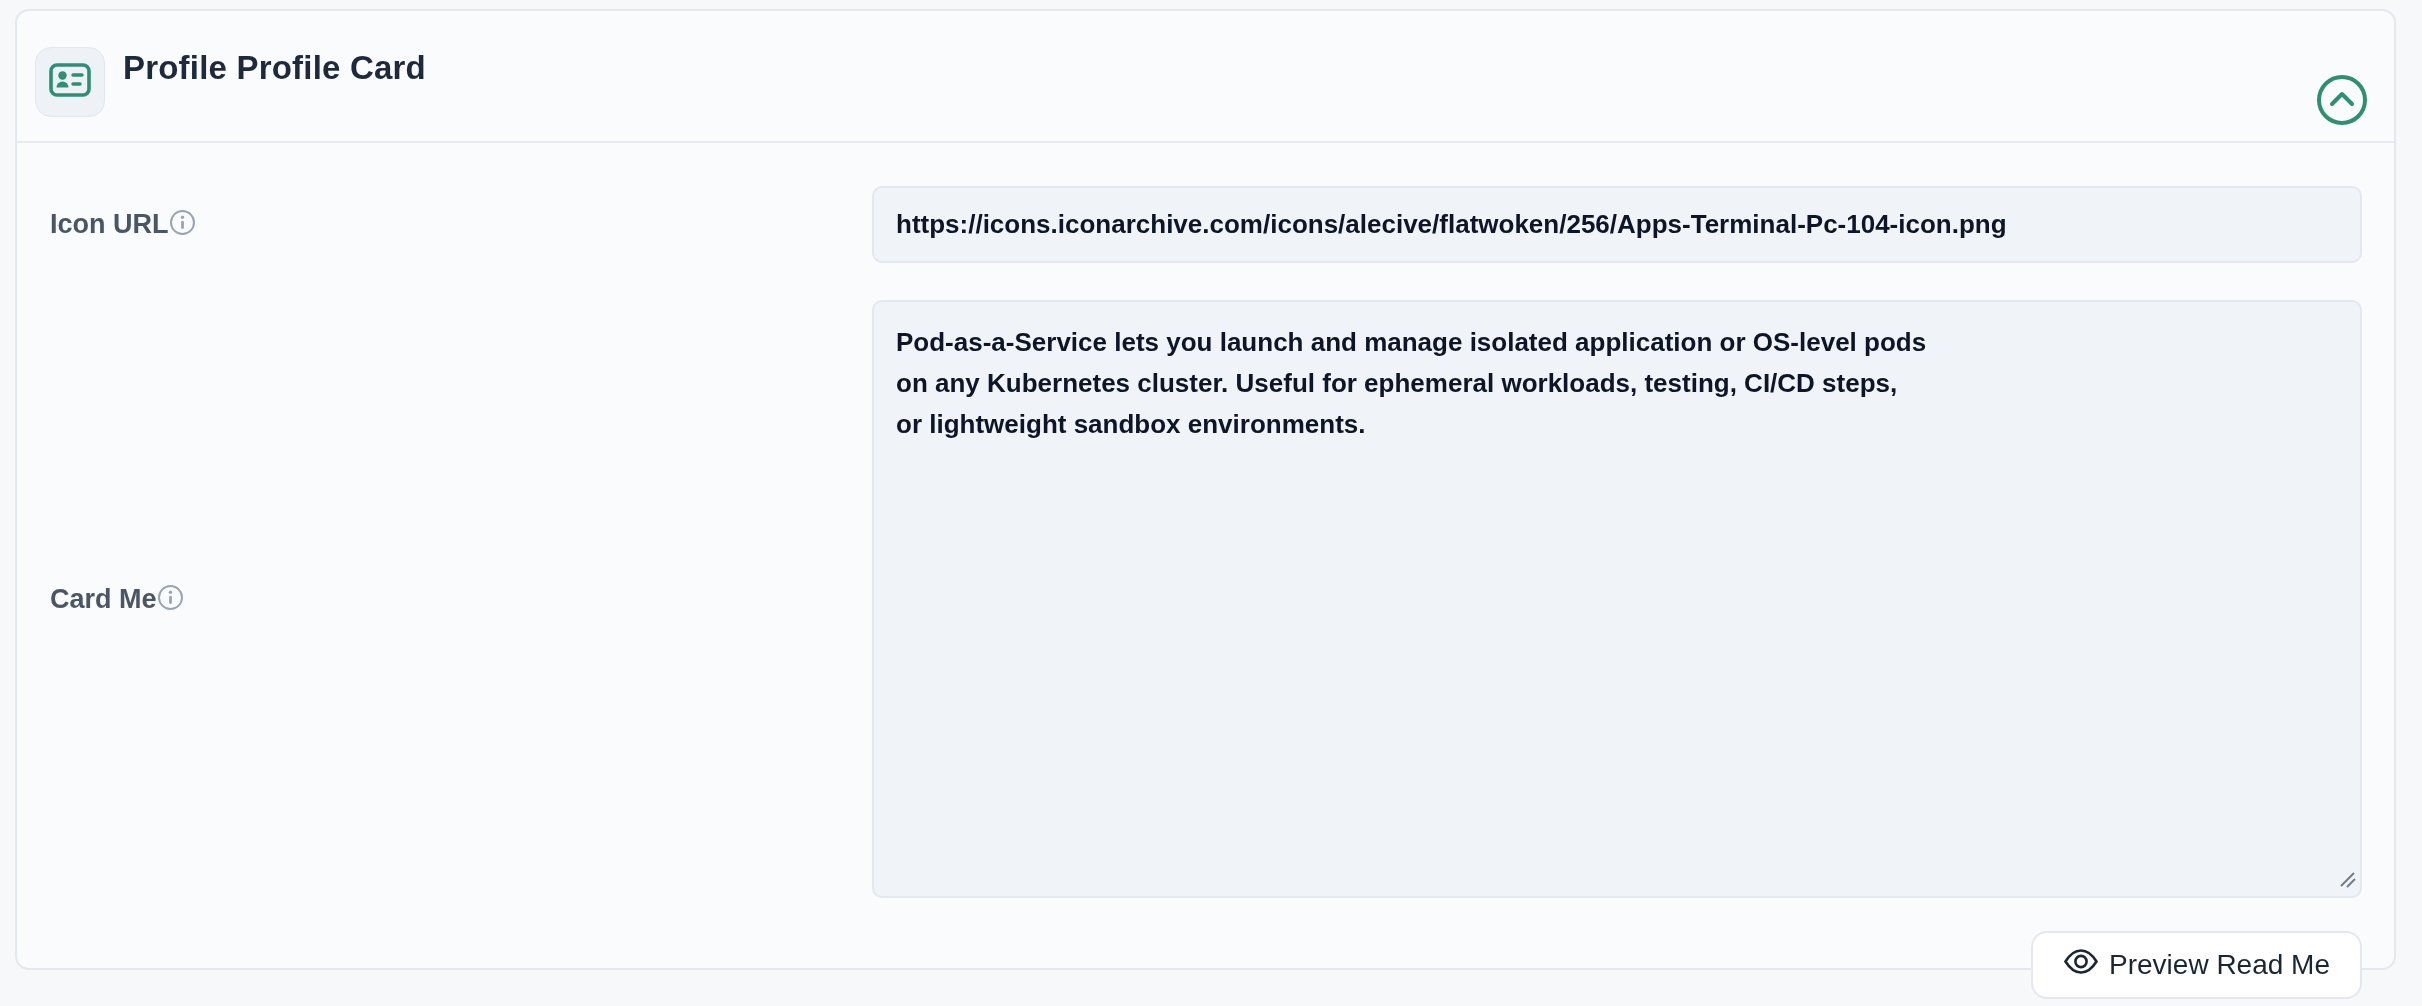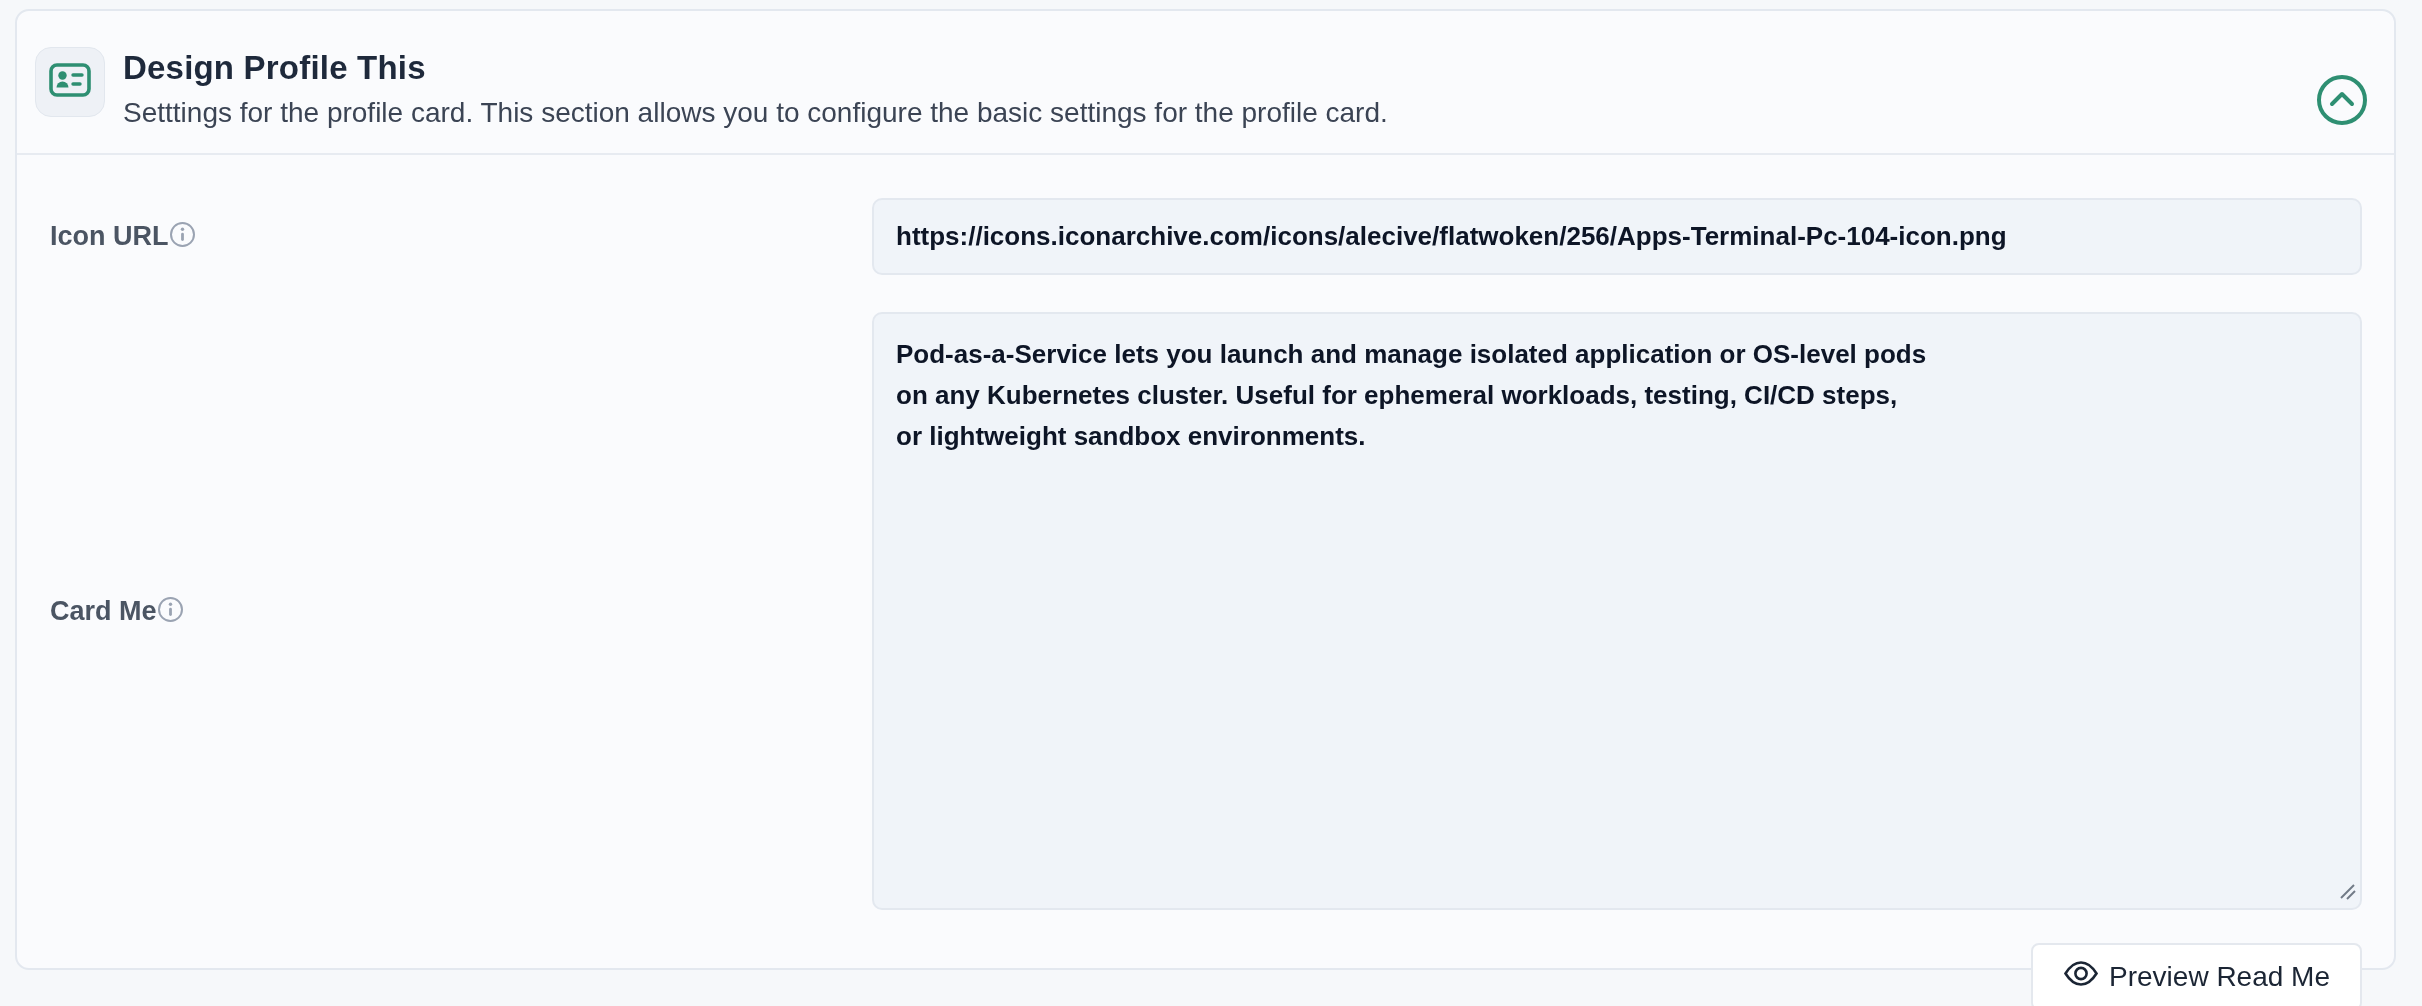--- a/index.html
+++ b/index.html
@@ -124,21 +124,21 @@
     justify-content: flex-end;
   }
   .preview-btn {
     display: inline-flex;
     align-items: center;
     gap: 10px;
     height: 68px;
     padding: 0 30px;
     background: #ffffff;
     border: 2px solid #e4e8ee;
-    border-radius: 8px;
+    border-radius: 16px;
     font-family: "Liberation Sans", "DejaVu Sans", sans-serif;
     font-size: 28px;
     font-weight: 400;
     color: #1b2534;
     cursor: pointer;
   }
 </style>
 </head>
 <body>
 
@@ -150,22 +150,21 @@
         <svg width="42" height="34" viewBox="0 0 42 34" fill="none">
           <rect x="2" y="2" width="38" height="30" rx="6" stroke="#2e8f72" stroke-width="3.6"></rect>
           <circle cx="13.5" cy="12.5" r="4.2" fill="#2e8f72"></circle>
           <path d="M7.5 24.5 a6 6 0 0 1 12 0 z" fill="#2e8f72"></path>
           <line x1="24" y1="12" x2="33" y2="12" stroke="#2e8f72" stroke-width="3.4" stroke-linecap="round"></line>
           <line x1="24" y1="21" x2="31" y2="21" stroke="#2e8f72" stroke-width="3.4" stroke-linecap="round"></line>
         </svg>
       </span>
     </div>
     <div class="header-texts">
-      <div class="card-title">Design Profile This</div>
-      <div class="card-desc">Setttings for the profile card. This section allows you to configure the basic settings for the profile card.</div>
+      <div class="card-title">Profile Profile Card</div>
     </div>
     <button class="collapse-btn">
       <span>
         <svg width="56" height="56" viewBox="0 0 56 56" fill="none">
           <circle cx="28" cy="28" r="23" stroke="#2e8f72" stroke-width="4"></circle>
           <polyline points="18,32 28,22 38,32" stroke="#2e8f72" stroke-width="4" fill="none" stroke-linecap="round" stroke-linejoin="round"></polyline>
         </svg>
       </span>
     </button>
   </div>

